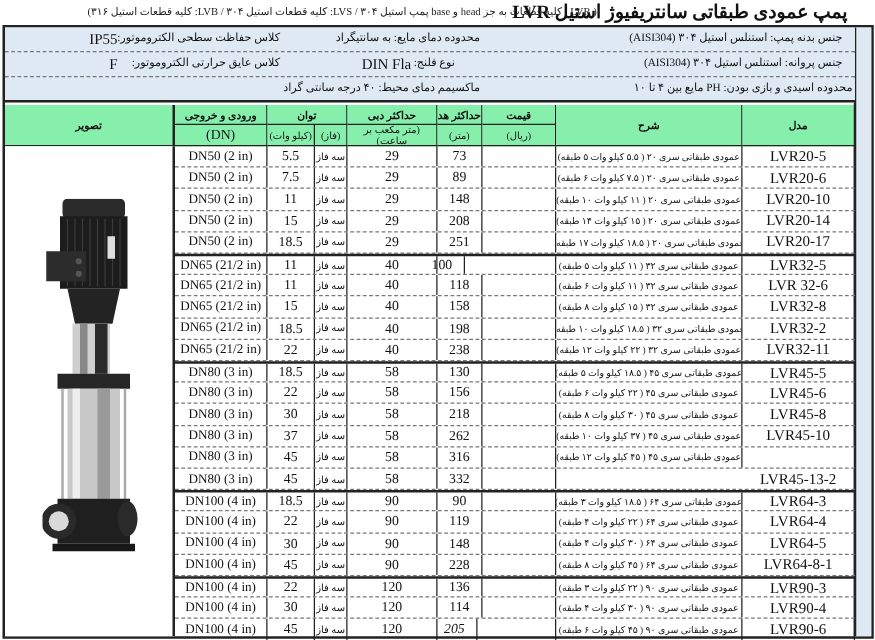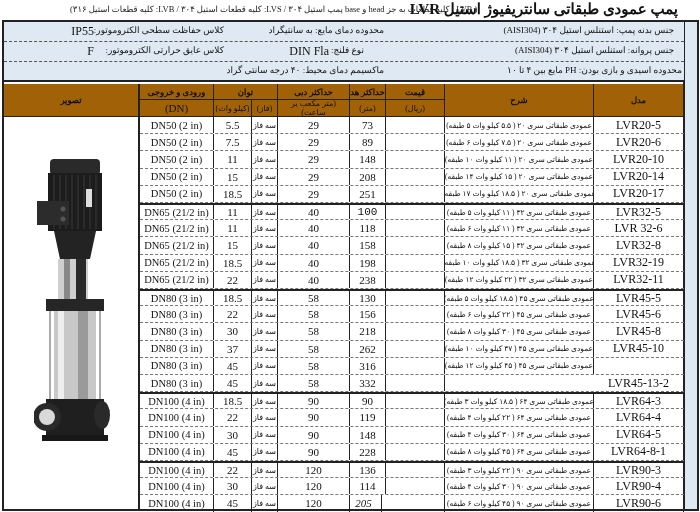--- a/index.html
+++ b/index.html
@@ -14,21 +14,21 @@
   .side-strip { position: absolute; right: 0; top: 0; width: 14px; height: 100%; background: #dfe9f3; border-left: 2px solid #222; }
 
   .info { position: absolute; left: 0; width: 680px; background: #dfe9f3; font-size: 9px; direction: rtl; }
   .info.r1 { top: 0; height: 20px; border-bottom: 1px dashed #555; }
   .info.r2 { top: 20px; height: 20px; border-bottom: 1px dashed #555; }
   .info.r3 { top: 40px; height: 20px; border-bottom: 2px solid #222; }
   .info .cell { position: absolute; top: 3px; white-space: nowrap; }
   .info .val { font-size: 12px; font-family: "Liberation Serif", serif; }
 
   .grid { position: absolute; left: 0; top: 62px; width: 680px; }
-  .hcell { position: absolute; border-right: 1px solid #222; border-bottom: 1px solid #222; text-align: center; font-size: 8.5px; font-weight: bold; direction: rtl; display: flex; align-items: center; justify-content: center; background: #a16207; }
+  .hcell { position: absolute; border-right: 1px solid #222; border-bottom: 1px solid #222; text-align: center; font-size: 8.5px; font-weight: bold; direction: rtl; display: flex; align-items: center; justify-content: center; background: #86efac; }
   .hsub { font-weight: normal; font-size: 8px; }
   .hdn { font-size: 11px; font-weight: normal; }
 
   .img-cell { position: absolute; left: 0; top: 33px; width: 136px; height: 392px; border-right: 2px solid #222; background: #fff; }
 
   .row { position: absolute; left: 136px; width: 544px; height: 17.2px; border-bottom: 1px dashed #777; }
   .row.group-start { border-top: 2px solid #222; }
   .c { position: absolute; top: 0; height: 100%; border-right: 1px solid #222; display: flex; align-items: center; justify-content: center; font-size: 11px; white-space: nowrap; overflow: hidden; }
   .c.ph { font-size: 8px; direction: rtl; }
   .c.desc { font-size: 7.5px; direction: rtl; }
@@ -175,21 +175,21 @@
           <div class="c " style="left: 210px; width: 36px;">251</div>
           <div class="c " style="left: 246px; width: 59px;"></div>
           <div class="c desc" style="left: 305px; width: 149px;">عمودی طبقاتی سری ۲۰ ( ۱۸.۵ کیلو وات ۱۷ طبقه)</div>
           <div class="c model" style="left: 454px; width: 90px;">LVR20-17</div>
         </div>
         <div class="row group-start" style="top: 119px;">
           <div class="c dn" style="left: 0px; width: 74px;">DN65 (21/2 in)</div>
           <div class="c " style="left: 74px; width: 38px;">11</div>
           <div class="c ph" style="left: 112px; width: 26px;">سه فاز</div>
           <div class="c " style="left: 138px; width: 72px;">40</div>
-          <div class="c " style="left: 210px; width: 36px; font-family: Liberation Mono, monospace;">100</div>
+          <div class="c " style="left: 196px; width: 36px;">100</div>
           <div class="c " style="left: 246px; width: 59px;"></div>
           <div class="c desc" style="left: 305px; width: 149px;">عمودی طبقاتی سری ۳۲ ( ۱۱ کیلو وات ۵ طبقه)</div>
           <div class="c model" style="left: 454px; width: 90px;">LVR32-5</div>
         </div>
         <div class="row" style="top: 136.2px;">
           <div class="c dn" style="left: 0px; width: 74px;">DN65 (21/2 in)</div>
           <div class="c " style="left: 74px; width: 38px;">11</div>
           <div class="c ph" style="left: 112px; width: 26px;">سه فاز</div>
           <div class="c " style="left: 138px; width: 72px;">40</div>
           <div class="c " style="left: 210px; width: 36px;">118</div>
@@ -208,21 +208,21 @@
           <div class="c model" style="left: 454px; width: 90px;">LVR32-8</div>
         </div>
         <div class="row" style="top: 170.6px;">
           <div class="c dn" style="left: 0px; width: 74px;">DN65 (21/2 in)</div>
           <div class="c " style="left: 74px; width: 38px;">18.5</div>
           <div class="c ph" style="left: 112px; width: 26px;">سه فاز</div>
           <div class="c " style="left: 138px; width: 72px;">40</div>
           <div class="c " style="left: 210px; width: 36px;">198</div>
           <div class="c " style="left: 246px; width: 59px;"></div>
           <div class="c desc" style="left: 305px; width: 149px;">عمودی طبقاتی سری ۳۲ ( ۱۸.۵ کیلو وات ۱۰ طبقه)</div>
-          <div class="c model" style="left: 454px; width: 90px;">LVR32-19</div>
+          <div class="c model" style="left: 454px; width: 90px;">LVR32-2</div>
         </div>
         <div class="row" style="top: 187.8px;">
           <div class="c dn" style="left: 0px; width: 74px;">DN65 (21/2 in)</div>
           <div class="c " style="left: 74px; width: 38px;">22</div>
           <div class="c ph" style="left: 112px; width: 26px;">سه فاز</div>
           <div class="c " style="left: 138px; width: 72px;">40</div>
           <div class="c " style="left: 210px; width: 36px;">238</div>
           <div class="c " style="left: 246px; width: 59px;"></div>
           <div class="c desc" style="left: 305px; width: 149px;">عمودی طبقاتی سری ۳۲ ( ۲۲ کیلو وات ۱۲ طبقه)</div>
           <div class="c model" style="left: 454px; width: 90px;">LVR32-11</div>

